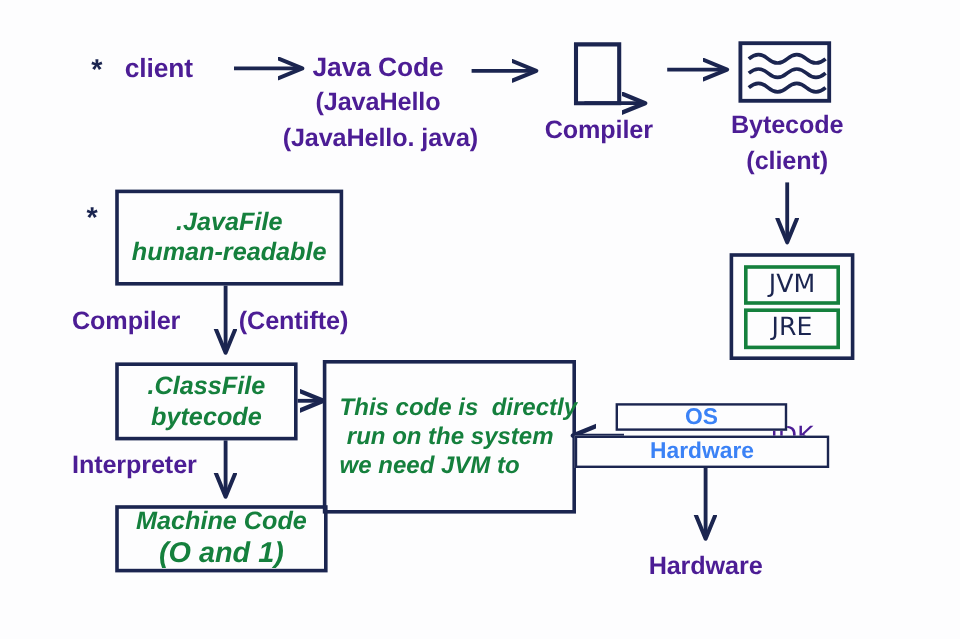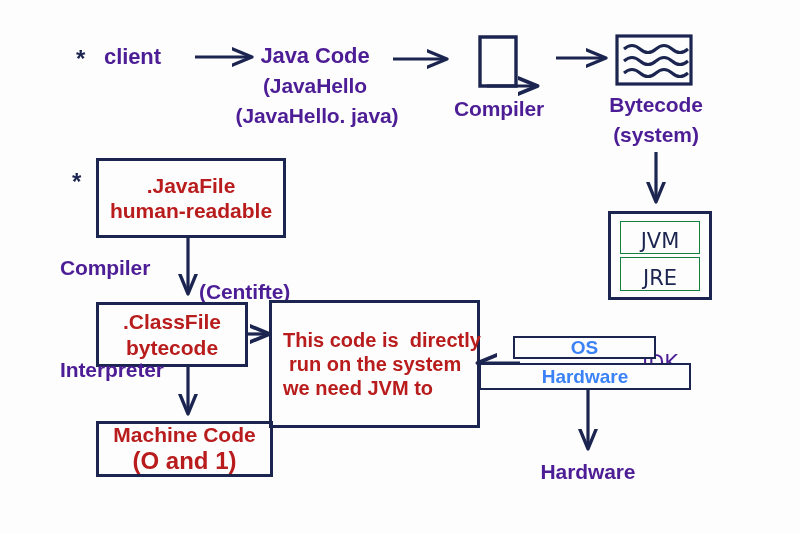--- a/index.html
+++ b/index.html
@@ -41,44 +41,45 @@
     position: absolute;
     border: 3px solid #1b2550;
     box-sizing: border-box;
     background: transparent;
     display: flex;
     flex-direction: column;
     align-items: center;
     justify-content: center;
   }
   .box .line {
-    color: #b91c1c;
+    color: #15803d;
     font-weight: bold;
     line-height: 1.2;
     white-space: pre;
+    font-style: italic;
   }
   .thinbox {
     position: absolute;
     border: 2.5px solid #1b2550;
     box-sizing: border-box;
     background: #fdfdfe;
     display: flex;
     align-items: center;
     justify-content: center;
   }
   .thinbox span {
     color: #3b82f6;
     font-weight: bold;
   }
   .jdk-inner {
     position: absolute;
-    border: 1px solid #15803d;
+    border: 3px solid #15803d;
     box-sizing: border-box;
     display: flex;
-    align-items: flex-end;
+    align-items: flex-start;
     justify-content: center;
   }
   .jdk-inner span {
     color: #1b2550;
     font-family: "DejaVu Sans", sans-serif;
     font-weight: normal;
   }
   .ast {
     position: absolute;
     color: #1b2550;
@@ -136,38 +137,38 @@
 
   <div class="lbl left" style="left:104px; top:44px; font-size:22px;">client</div>
 
   <div class="lbl center" style="left:235px; top:43px; width:160px; font-size:22px;">Java Code</div>
   <div class="lbl center" style="left:235px; top:73px; width:160px; font-size:21px;">(JavaHello</div>
   <div class="lbl center" style="left:222px; top:103px; width:190px; font-size:21px;">(JavaHello. java)</div>
 
   <div class="lbl center" style="left:441px; top:96px; width:116px; font-size:21px;">Compiler</div>
 
   <div class="lbl center" style="left:598px; top:92px; width:116px; font-size:21px;">Bytecode</div>
-  <div class="lbl center" style="left:598px; top:122px; width:116px; font-size:21px;">(system)</div>
+  <div class="lbl center" style="left:598px; top:122px; width:116px; font-size:21px;">(client)</div>
 
   <span class="ast" style="left:72px; top:170px;">*</span>
 
   <div class="box" style="left:96px; top:158px; width:190px; height:80px;">
     <span class="line" style="font-size:21px;">.JavaFile</span>
     <span class="line" style="font-size:21px;">human-readable</span>
   </div>
 
   <div class="lbl left" style="left:60px; top:255px; font-size:21px;">Compiler</div>
-  <div class="lbl left" style="left:199px; top:255px; font-size:21px;margin-top:24px;">(Centifte)</div>
+  <div class="lbl left" style="left:199px; top:255px; font-size:21px;">(Centifte)</div>
 
   <div class="box" style="left:96px; top:302px; width:152px; height:65px;">
     <span class="line" style="font-size:21px;">.ClassFile</span>
     <span class="line" style="font-size:21px;">bytecode</span>
   </div>
 
-  <div class="lbl left" style="left:60px; top:357px; font-size:21px;">Interpreter</div>
+  <div class="lbl left" style="left:60px; top:375px; font-size:21px;">Interpreter</div>
 
   <div class="box" style="left:96px; top:421px; width:177px; height:56px;">
     <span class="line" style="font-size:21px;">Machine Code</span>
     <span class="line" style="font-size:24px;">(O and 1)</span>
   </div>
 
   <div class="box" style="left:269px; top:300px; width:211px; height:128px; align-items:flex-start; padding-left:11px;">
     <span class="line" style="font-size:20px;">This code is  directly</span>
     <span class="line" style="font-size:20px; padding-left:6px;">run on the system</span>
     <span class="line" style="font-size:20px;">we need JVM to</span>

